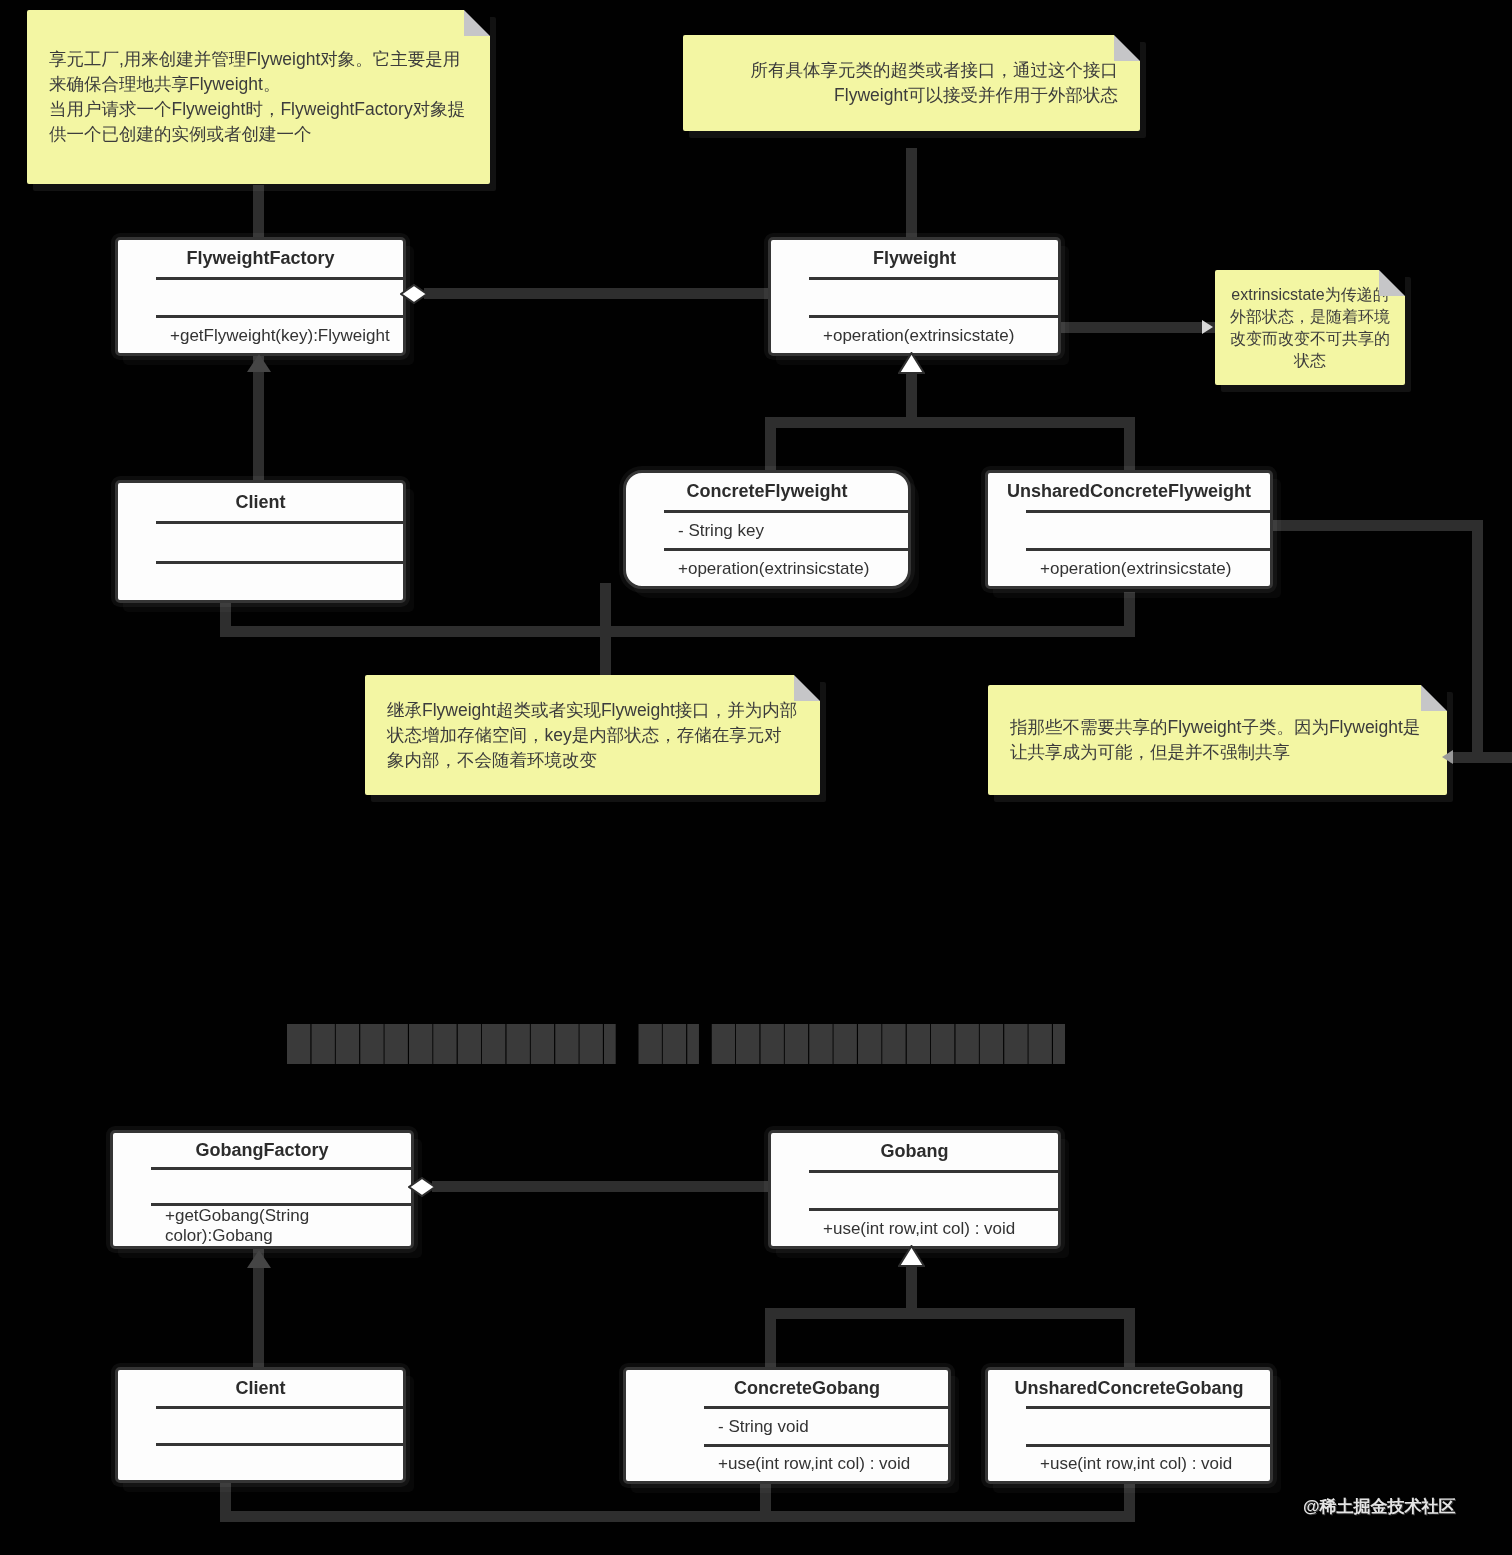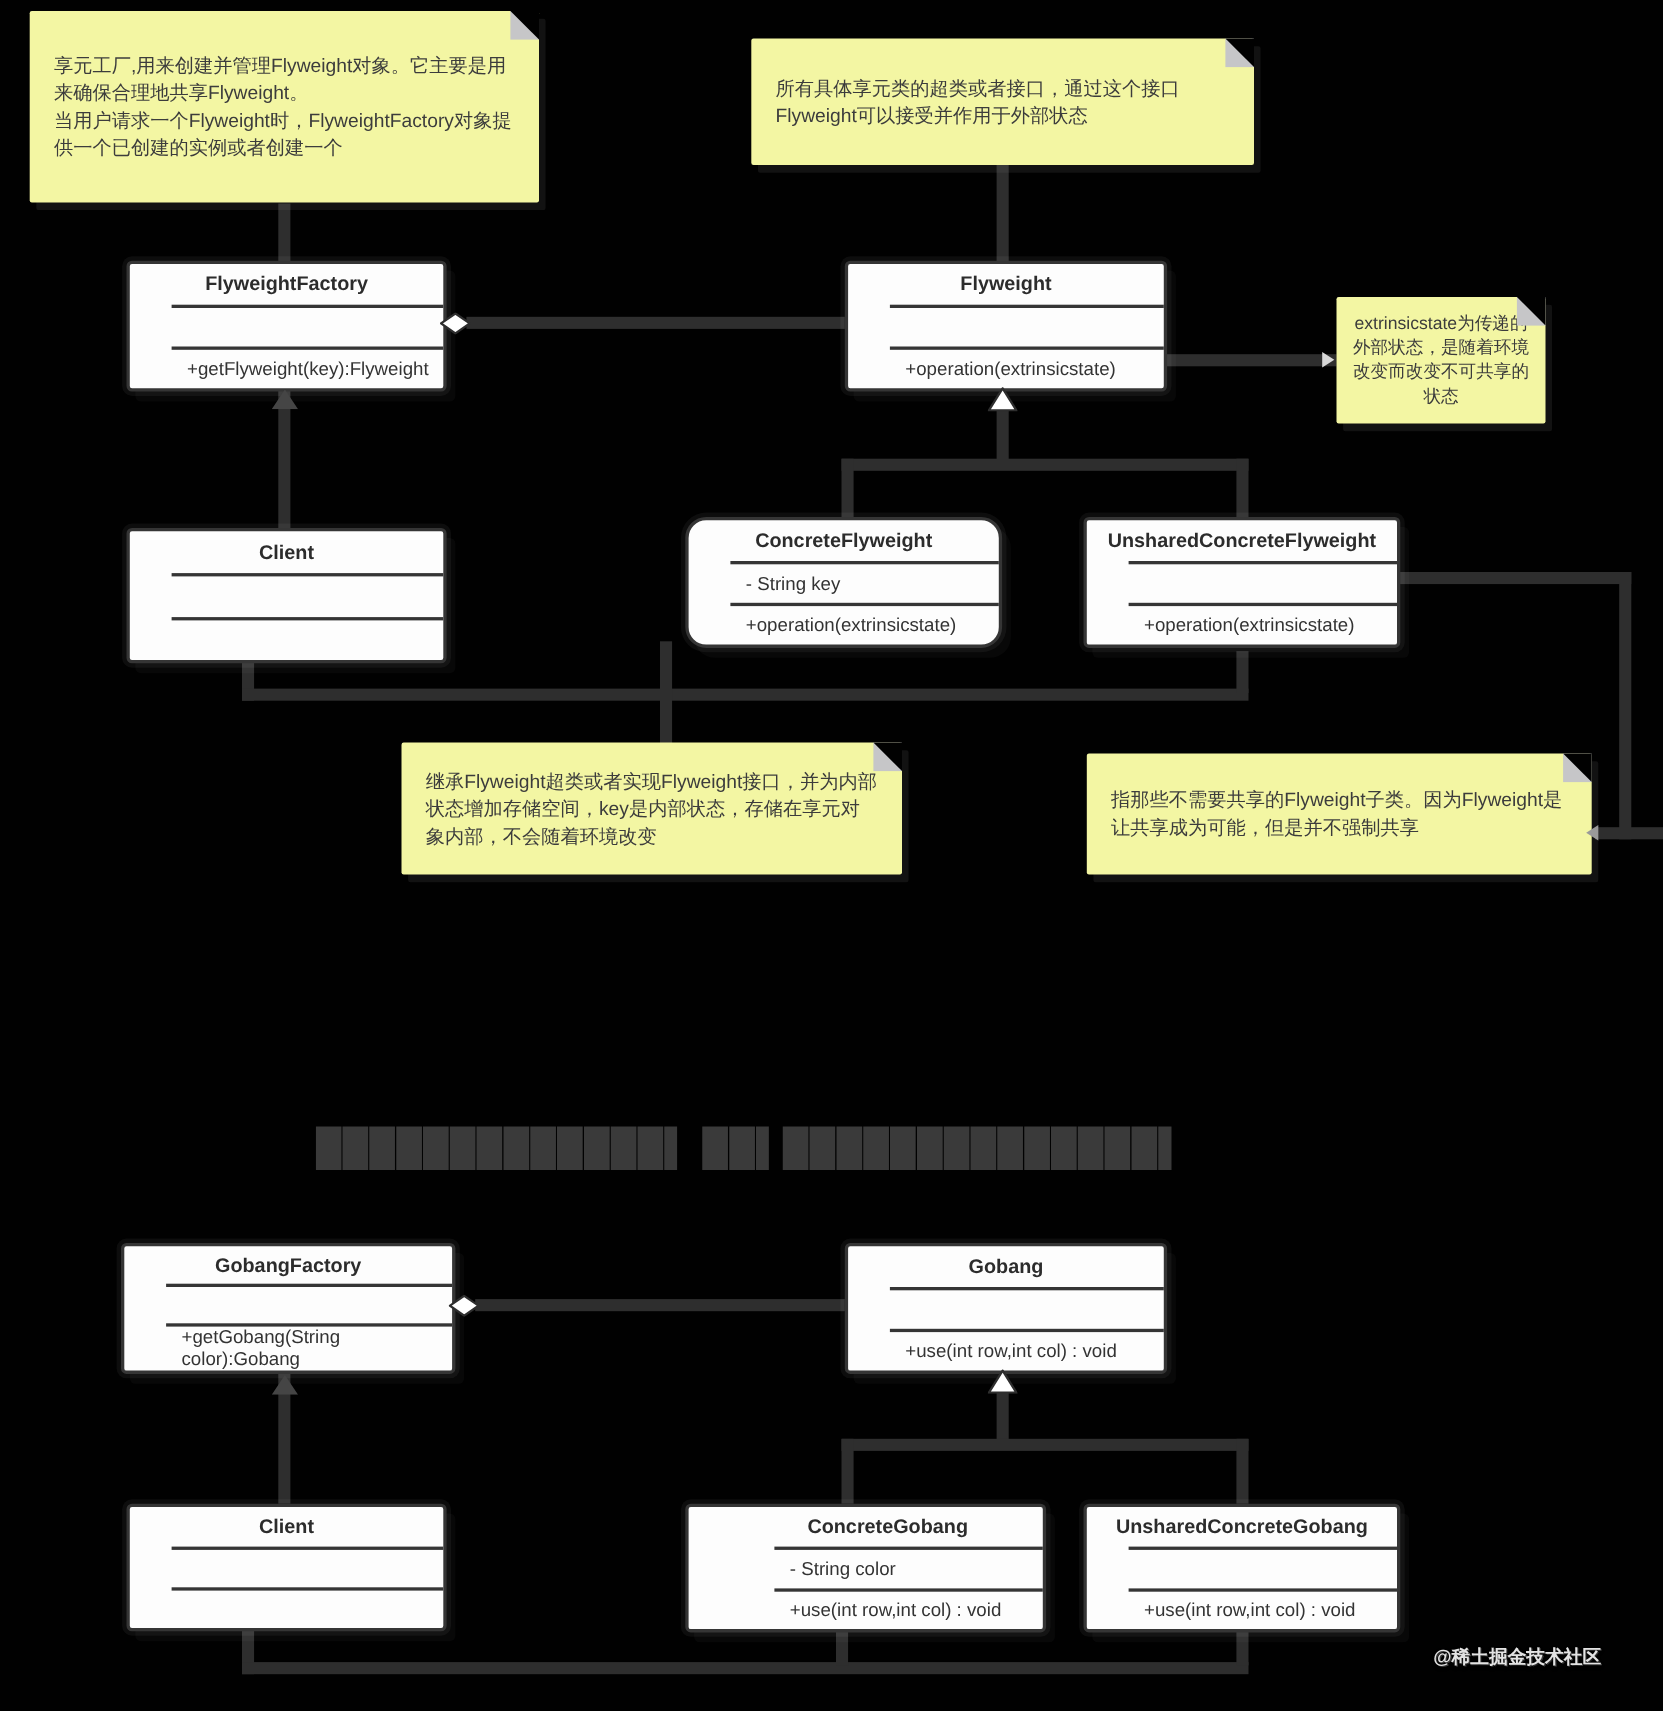--- a/index.html
+++ b/index.html
@@ -80,21 +80,21 @@
   <div class="conn" style="left:1124px;top:1308px;width:11px;height:59px;"></div>
   <div class="conn" style="left:220px;top:1477px;width:11px;height:45px;"></div>
   <div class="conn" style="left:220px;top:1511px;width:915px;height:11px;"></div>
   <div class="conn" style="left:760px;top:1478px;width:11px;height:36px;"></div>
   <div class="conn" style="left:1124px;top:1478px;width:11px;height:36px;"></div>
 
   <div class="note" style="left:27px;top:10px;width:463px;height:174px;">
     <div class="note-inner">享元工厂,用来创建并管理Flyweight对象。它主要是用来确保合理地共享Flyweight。
 当用户请求一个Flyweight时，FlyweightFactory对象提供一个已创建的实例或者创建一个</div>
   </div>
-  <div class="note" style="left:683px;top:35px;width:457px;height:115px;">
+  <div class="note" style="left:683px;top:35px;width:457px;height:96px;text-align:right;">
     <div class="note-inner">所有具体享元类的超类或者接口，通过这个接口Flyweight可以接受并作用于外部状态</div>
   </div>
   <div class="note note-center" style="left:1215px;top:270px;width:190px;height:115px;font-size:16px;line-height:22px;">
     <div class="note-inner">extrinsicstate为传递的外部状态，是随着环境改变而改变不可共享的状态</div>
   </div>
   <div class="note" style="left:365px;top:675px;width:455px;height:120px;">
     <div class="note-inner">继承Flyweight超类或者实现Flyweight接口，并为内部状态增加存储空间，key是内部状态，存储在享元对象内部，不会随着环境改变</div>
   </div>
   <div class="note" style="left:988px;top:685px;width:459px;height:110px;">
     <div class="note-inner">指那些不需要共享的Flyweight子类。因为Flyweight是让共享成为可能，但是并不强制共享</div>
@@ -145,21 +145,21 @@
   </div>
 
   <div class="uml" style="left:115px;top:1367px;width:285px;height:110px;">
     <div class="uml-title">Client</div>
     <div class="uml-row"></div>
     <div class="uml-row"></div>
   </div>
 
   <div class="uml" style="left:623px;top:1367px;width:282px;height:111px;padding-left:40px;">
     <div class="uml-title">ConcreteGobang</div>
-    <div class="uml-row">- String color</div>
+    <div class="uml-row">- String void</div>
     <div class="uml-row">+use(int row,int col) : void</div>
   </div>
 
   <div class="uml" style="left:985px;top:1367px;width:282px;height:111px;">
     <div class="uml-title">UnsharedConcreteGobang</div>
     <div class="uml-row"></div>
     <div class="uml-row">+use(int row,int col) : void</div>
   </div>
 
   <div class="icon" style="left:400px;top:284px;">

